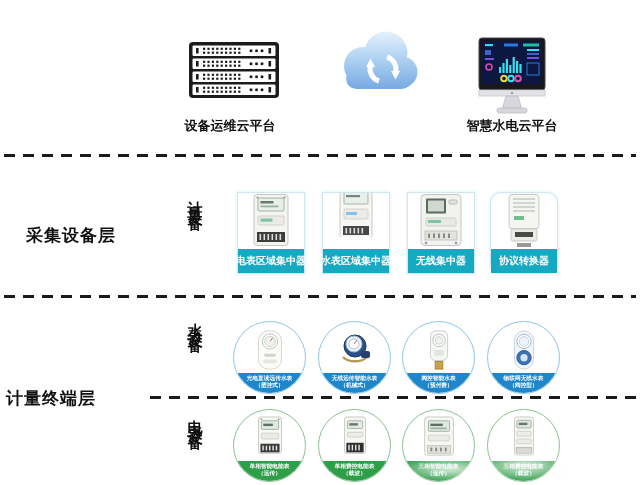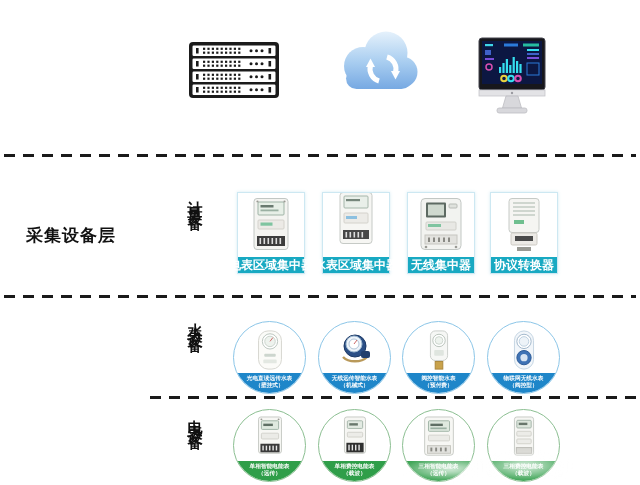--- a/index.html
+++ b/index.html
@@ -8,21 +8,21 @@
   .layer-label{position:absolute;font-size:17px;font-weight:bold;letter-spacing:1px;white-space:nowrap;}
   .caption{position:absolute;font-size:13px;font-weight:bold;text-align:center;white-space:nowrap;}
   .dash{position:absolute;height:3px;
         background:repeating-linear-gradient(90deg,var(--dash,#1a1a1a) 0 11px,transparent 11px 19px);}
   .vlabel{position:absolute;writing-mode:vertical-rl;text-orientation:upright;
           font-size:15px;font-weight:bold;letter-spacing:5px;line-height:18px;}
   .card{position:absolute;width:68px;height:82px;background:#fff;
         border:1px solid var(--card-border,#cde8f2);box-sizing:border-box;
         display:flex;flex-direction:column;box-shadow:0 0 3px rgba(160,210,230,.45);}
   .card .photo{flex:1;display:flex;align-items:center;justify-content:center;overflow:hidden;}
-  .card .banner{height:16px;background:var(--teal-banner,#18a9c2);color:#fff;font-size:12px;
+  .card .banner{height:24px;background:var(--teal-banner,#18a9c2);color:#fff;font-size:10px;
         font-weight:bold;display:flex;align-items:center;justify-content:center;white-space:nowrap;}
   .circle{position:absolute;width:73px;height:73px;border-radius:50%;background:#fff;overflow:hidden;
         box-sizing:border-box;display:flex;align-items:center;justify-content:center;}
   .circle .dev{margin-bottom:15px;}
   .circle.water{border:1.5px solid var(--water-border,#8cc6e8);}
   .circle.elec{border:1.5px solid var(--elec-border,#8cbf92);}
   .cbanner{position:absolute;left:0;right:0;bottom:0;height:20px;color:#fff;text-align:center;
         font-weight:bold;padding-top:2px;box-sizing:border-box;}
   .circle.water .cbanner{background:var(--water-blue,#1e86c9);}
   .circle.elec .cbanner{background:var(--elec-green,#2f9e49);}
@@ -124,20 +124,22 @@
         <circle cx="34" cy="41.5" r="2.8" stroke="#35e0f0"></circle>
         <circle cx="41" cy="41.5" r="2.8" stroke="#d94fb0"></circle>
       </g>
     </g>
     <rect x="2" y="53" width="66" height="6" fill="#e3e3e6" stroke="#c5c5ca" stroke-width=".8"></rect>
     <circle cx="35" cy="56" r="1.2" fill="#9a9aa0"></circle>
     <path d="M29 59 h12 l3.5 12 h-19 z" fill="#d8d8dc" stroke="#bcbcc2" stroke-width=".8"></path>
     <rect x="20" y="71" width="30" height="5" rx="2.2" fill="#d8d8dc" stroke="#bcbcc2" stroke-width=".8"></rect>
   </svg>
 
+  <div class="caption" style="left:160px;top:117px;width:140px;">设备运维云平台</div>
+  <div class="caption" style="left:437px;top:117px;width:150px;">智慧水电云平台</div>
 
   <div class="dash" style="top:154px;left:4px;right:4px;"></div>
 
   <div class="layer-label" style="left:6px;top:224px;margin-left:20px;">采集设备层</div>
   <div class="vlabel" style="left:186px;top:189px;height:86px;">计量设备</div>
 
   <div class="card" style="left:237px;top:192px;">
     <div class="photo">
       <svg width="46" height="56" viewBox="0 0 46 56">
         <rect x="6" y="1.5" width="34" height="51" rx="3" fill="#f4f4f1" stroke="#c2c7c4"></rect>
@@ -200,41 +202,42 @@
             <rect x="27" y="40.5" width="2" height="4.5"></rect>
             <rect x="32" y="40.5" width="2" height="4.5"></rect>
           </g>
         <circle cx="10" cy="50" r="1.3" fill="#9a9a94"></circle>
           <circle cx="40" cy="50" r="1.3" fill="#9a9a94"></circle>
       </svg>
     </div>
     <div class="banner">无线集中器</div>
   </div>
 
-  <div class="card" style="left:490px;top:192px;">
+  <div class="card" style="left:490px;top:192px;border-radius:11px;">
     <div class="photo">
       <svg width="46" height="56" viewBox="0 0 46 56">
         <rect x="8" y="1.5" width="30" height="34" rx="3" fill="#f5f5f2" stroke="#c6cac6"></rect>
         <g fill="#cfd6cf">
             <rect x="12" y="5" width="22" height="2"></rect>
             <rect x="12" y="9" width="22" height="2"></rect>
             <rect x="12" y="13" width="22" height="2"></rect>
             <rect x="12" y="17" width="22" height="2"></rect>
           </g>
         <rect x="13" y="23" width="10" height="4" fill="#6fbf8f"></rect>
         <rect x="10" y="36" width="26" height="12" rx="1.5" fill="#eceae6" stroke="#ccc9c2"></rect>
         <rect x="14" y="39" width="18" height="5" fill="#4a4a4a"></rect>
         <rect x="16" y="50" width="14" height="4" fill="#9a9a94"></rect>
       </svg>
     </div>
     <div class="banner">协议转换器</div>
   </div>
 
   <div class="dash" style="top:295px;left:4px;right:4px;"></div>
 
+  <div class="layer-label" style="left:6px;top:387px;">计量终端层</div>
 
   <div class="vlabel" style="left:186px;top:311px;height:84px;">水表设备</div>
 
   <div class="circle water" style="left:233px;top:321px;">
     <svg class="dev" width="36" height="42" viewBox="0 0 36 44">
       <rect x="6" y="2" width="24" height="40" rx="10" fill="#fbfbf8" stroke="#d5d5cf"></rect>
       <circle cx="18" cy="13" r="8" fill="#fff" stroke="#b9c4bd"></circle>
       <circle cx="18" cy="13" r="5.5" fill="#eef3ee" stroke="#c8d2ca"></circle>
       <line x1="18" y1="13" x2="21" y2="9" stroke="#c66" stroke-width="1"></line>
       <rect x="12" y="26" width="12" height="3" rx="1" fill="#cdd6ce"></rect>

